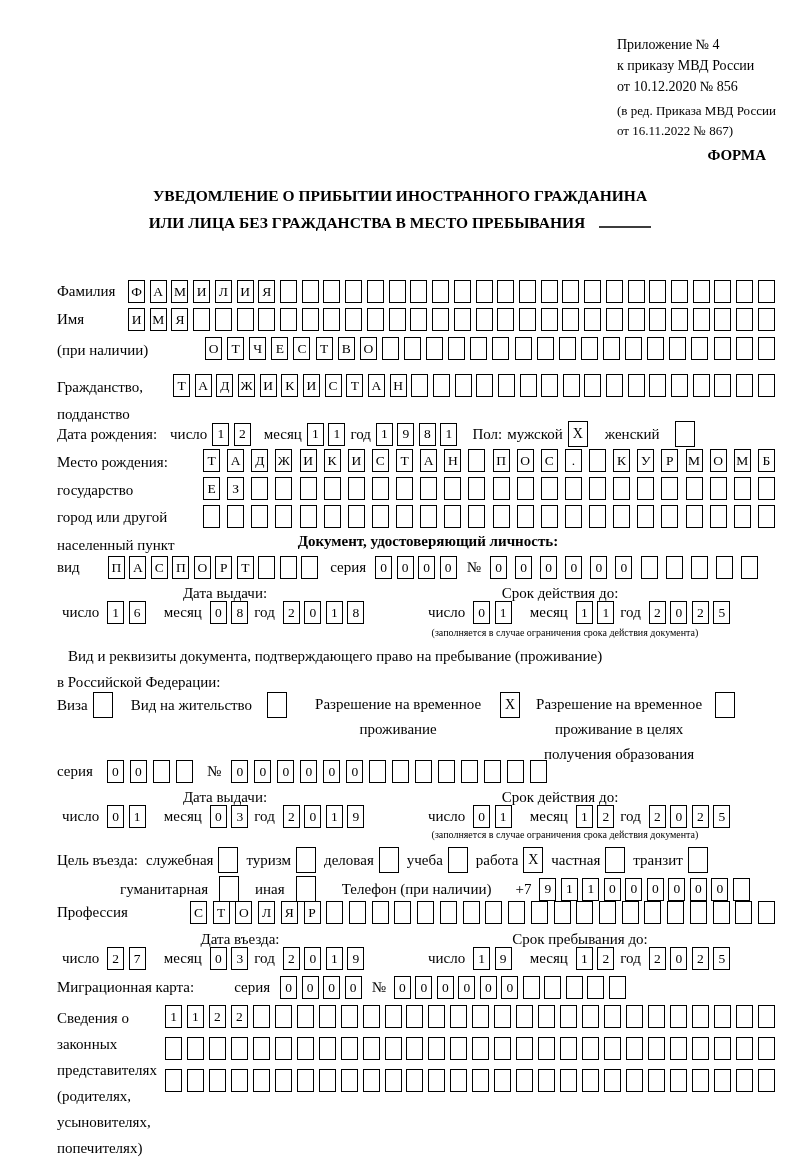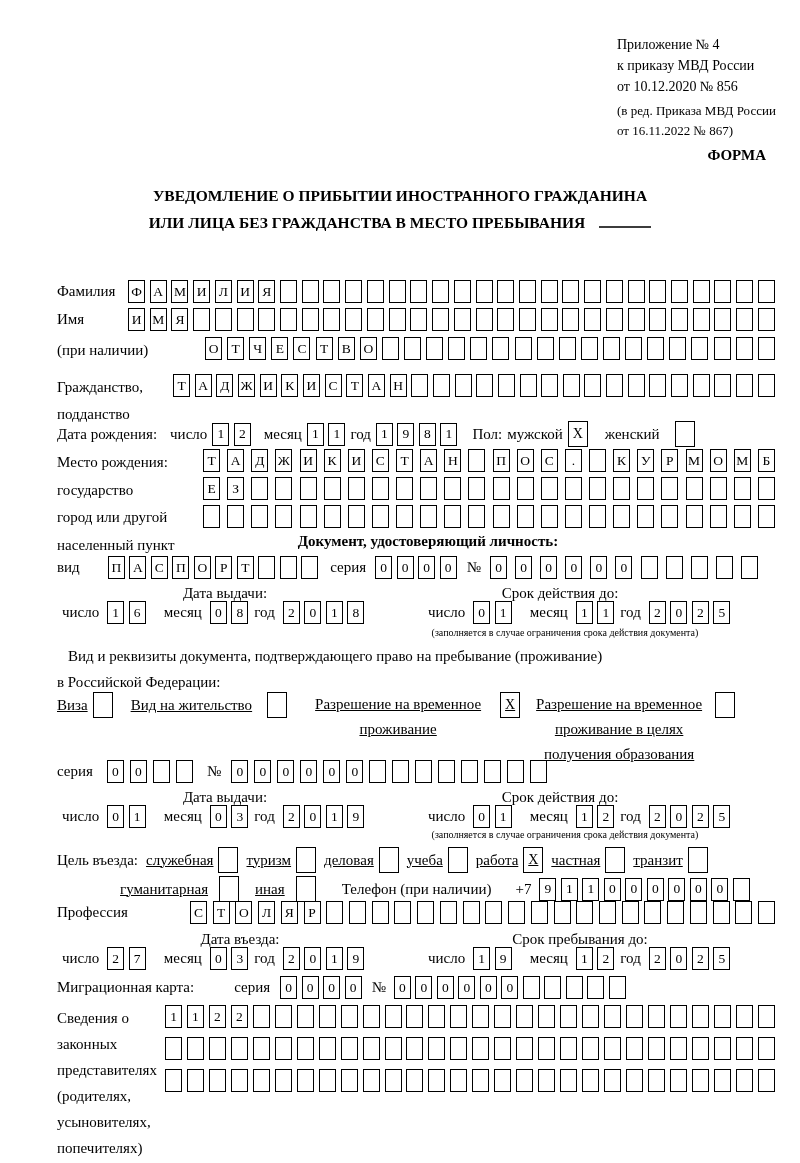--- a/index.html
+++ b/index.html
@@ -15,21 +15,21 @@
   .cells.g{justify-content:flex-start;gap:4.5px;}
   .cell{box-sizing:border-box;flex:0 0 auto;width:17px;height:23px;border:1.6px solid #000;
         display:inline-flex;align-items:center;justify-content:center;
         font-size:13.5px;line-height:1;background:#fff;}
   .big .cell{width:20px;height:26px;font-size:14px;}
   .multiline{line-height:27px;font-size:15px;}
   .ctr{text-align:center;}
   .underline-slot{display:inline-block;width:52px;border-bottom:2.5px solid #3c3c3c;height:14px;margin-left:14px;}
   .dg{display:flex;align-items:center;gap:6px;}
   .dg .lbl{margin-right:2px;}
-  .pair{display:flex;align-items:center;gap:5px;text-decoration:underline;}
+  .pair{display:flex;align-items:center;gap:5px;}
 </style>
 </head>
 <body>
 
 <div class="page">
 
   <div class="abs" style="left:617px;top:34px;font-size:14px;line-height:21px;">
     <div>Приложение № 4</div>
     <div>к приказу МВД России</div>
     <div>от 10.12.2020 № 856</div>

